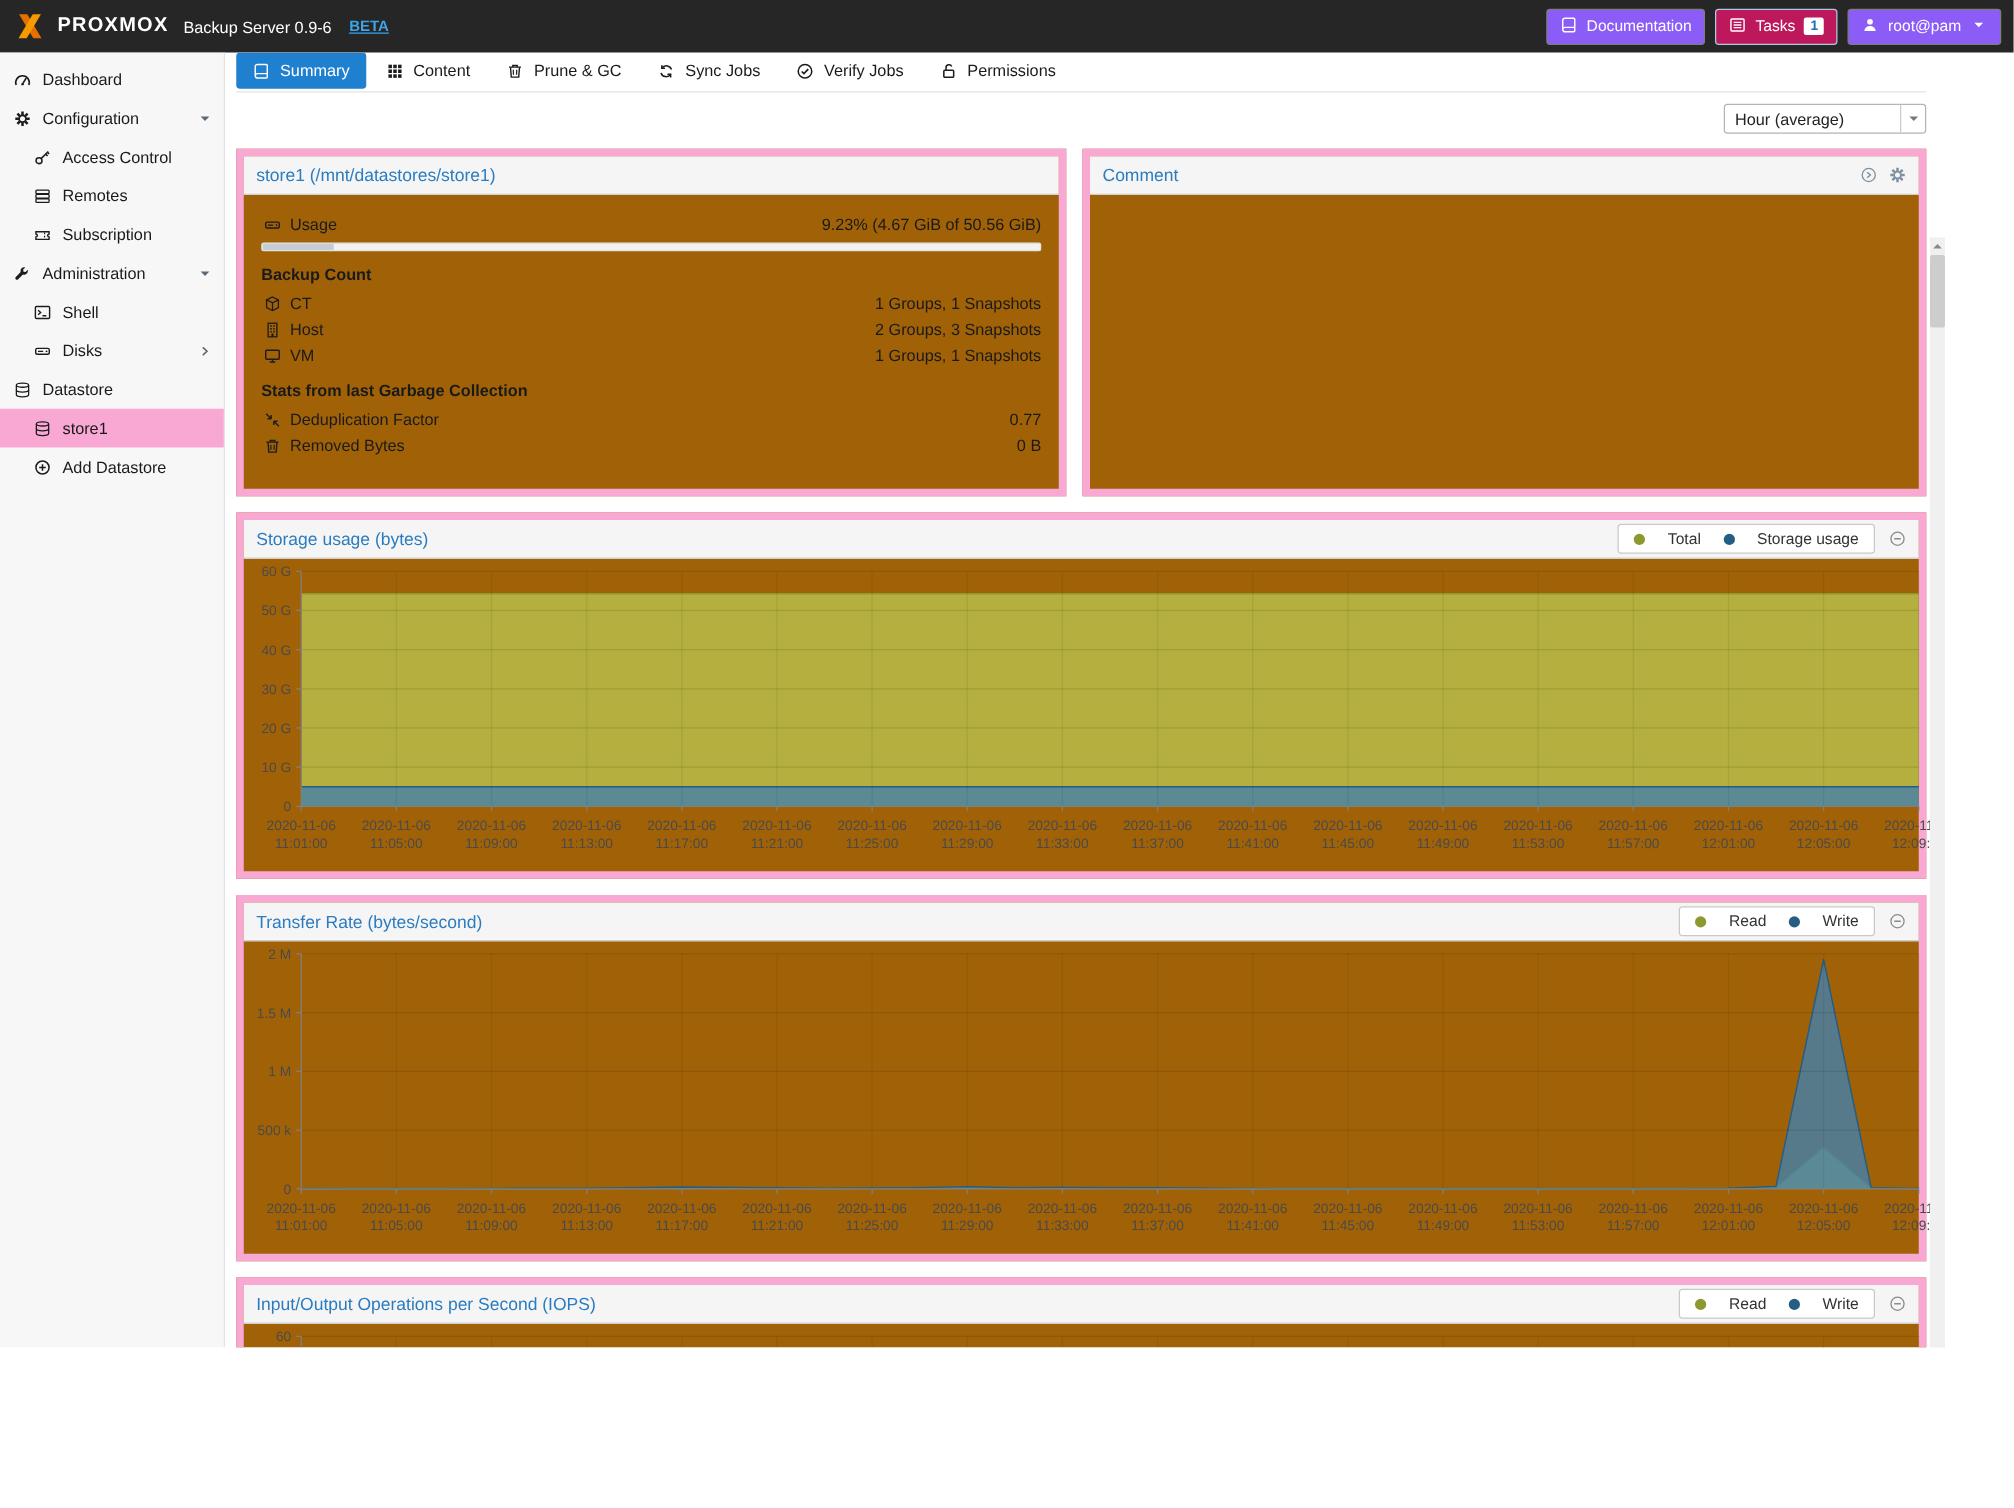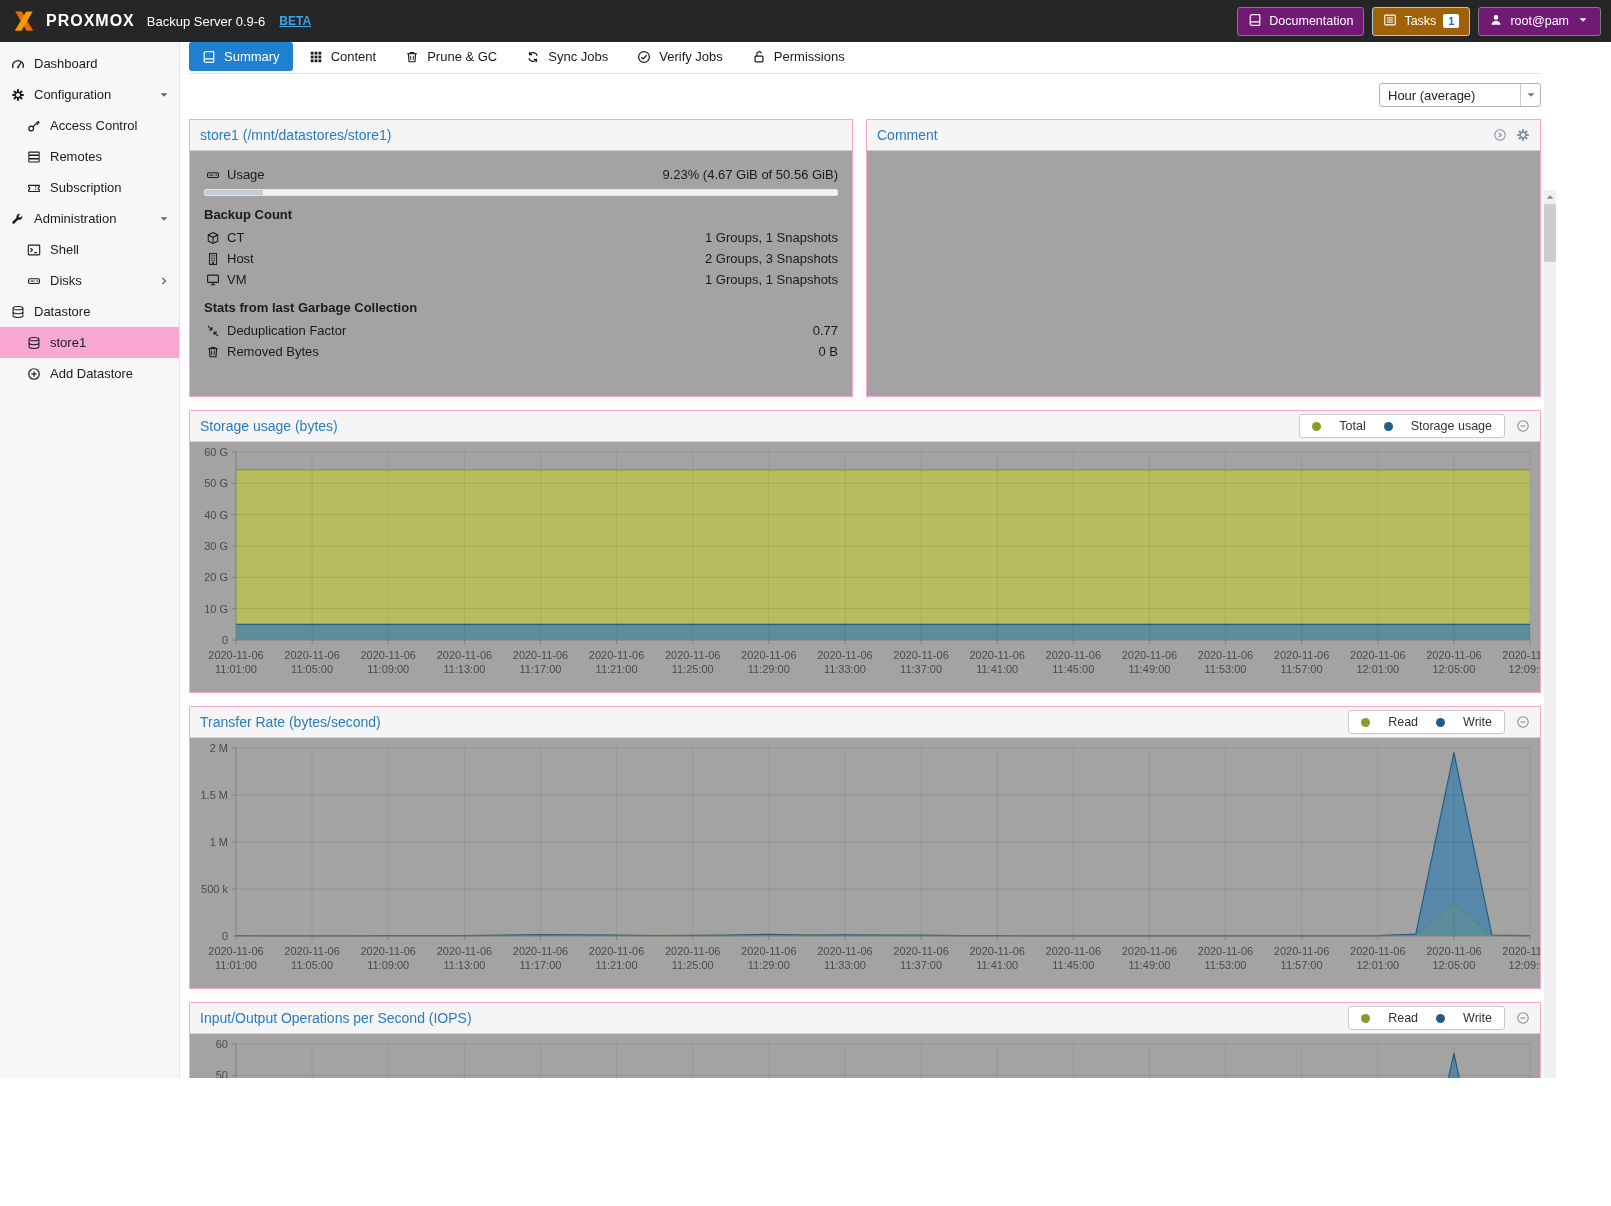--- a/index.html
+++ b/index.html
@@ -6,23 +6,23 @@
   body{width:1611px;height:1206px;overflow:hidden;background:#fff;color:#1a1a1a;
        font-family:"Liberation Sans",sans-serif;font-size:13px}
   
   .topbar{height:42px;background:#262626;display:flex;align-items:center;padding:0 10px;color:#fff}
   .brand{display:flex;align-items:center;gap:8px}
   .logo{width:28px;height:28px;display:block}
   .wordmark{font-weight:bold;font-size:16px;letter-spacing:1px;color:#fff}
   .product{font-size:13px;color:#fff;margin-left:4px}
   .beta{color:#3da4e8;font-size:12px;font-weight:bold;text-decoration:underline;margin-left:6px;cursor:pointer}
   .top-actions{margin-left:auto;display:flex;gap:8px;align-items:center}
-  .tb-btn{display:flex;align-items:center;gap:7px;background:#701a75;border:1px solid #7d7d7d;
+  .tb-btn{display:flex;align-items:center;gap:7px;background:#8b5cf6;border:1px solid #7d7d7d;
           color:#fff;font-size:12.5px;padding:5px 10px;border-radius:3px;cursor:pointer;font-family:inherit}
-  .tb-btn.primary{background:#a16207;border-color:#a7cbe6}
+  .tb-btn.primary{background:#be185d;border-color:#a7cbe6}
   .badge{background:#fff;color:#1d6fb8;font-size:11px;font-weight:bold;padding:1px 5px;border-radius:2px}
   
   .layout{display:flex;height:1036px;position:relative;overflow:hidden}
   .sidebar{width:180px;flex:none;background:#f7f7f7;border-right:1px solid #e2e2e2;padding-top:6px}
   .nav-item{display:flex;align-items:center;gap:8px;height:31px;padding:0 8px 0 10px;cursor:pointer}
   .nav-item .ic{width:16px;text-align:center;color:#1c1c1c;flex:none;display:inline-flex;justify-content:center}
   .nav-item.lvl1{padding-left:26px}
   .nav-item.selected{background:#f9a8d4}
   .expander{margin-left:auto;color:#5d6a75;display:inline-flex}
   
@@ -32,21 +32,21 @@
   .tab{display:flex;align-items:center;gap:8px;padding:7px 13px;border-radius:3px;cursor:pointer;color:#1a1a1a}
   .tab .ic{display:inline-flex;color:#1c1c1c}
   .tab.active{background:#2080d0;color:#fff}
   .tab.active .ic{color:#fff}
   .toolbar{display:flex;justify-content:flex-end;width:1352px;padding:9px 0 12px}
   .combo{width:162px;height:24px;background:#fff;border:1px solid #aeb5bd;border-radius:3px;
          display:flex;align-items:center;cursor:pointer}
   .combo .val{flex:1;padding-left:8px;color:#222}
   .combo .trig{width:20px;align-self:stretch;border-left:1px solid #c6ccd2;display:flex;align-items:center;justify-content:center;color:#777}
   
-  .panel{border:1px solid #f9a8d4;background:#a3a3a3;width:1352px}
+  .panel{border:6px solid #f9a8d4;background:#a16207;width:1352px}
   .panel-hd{height:31px;background:#f5f5f5;border-bottom:1px solid #cfcfcf;display:flex;align-items:center;
             padding:0 10px;color:#2a7cc0;font-size:14px;white-space:nowrap}
   .row{display:flex;gap:13px;width:1352px}
   .row .panel{height:278px}
   .panel.half{width:664px;flex:none}
   .panel.grow{width:auto;flex:1}
   .panel-bd{padding:12px 14px}
   .kv{display:flex;align-items:center;height:19px;margin:2px 0}
   .kv .ic{width:18px;display:inline-flex;color:#1c1c1c;margin-right:5px;justify-content:center}
   .kv .v{margin-left:auto}

